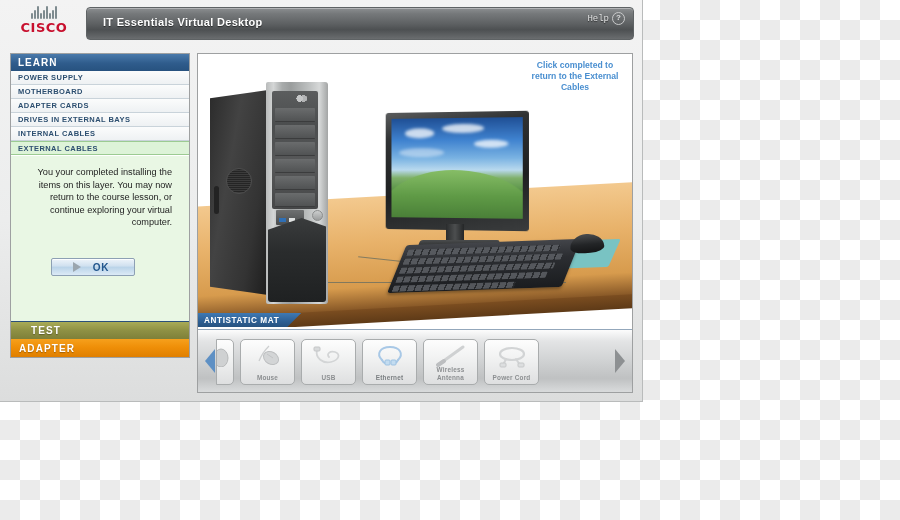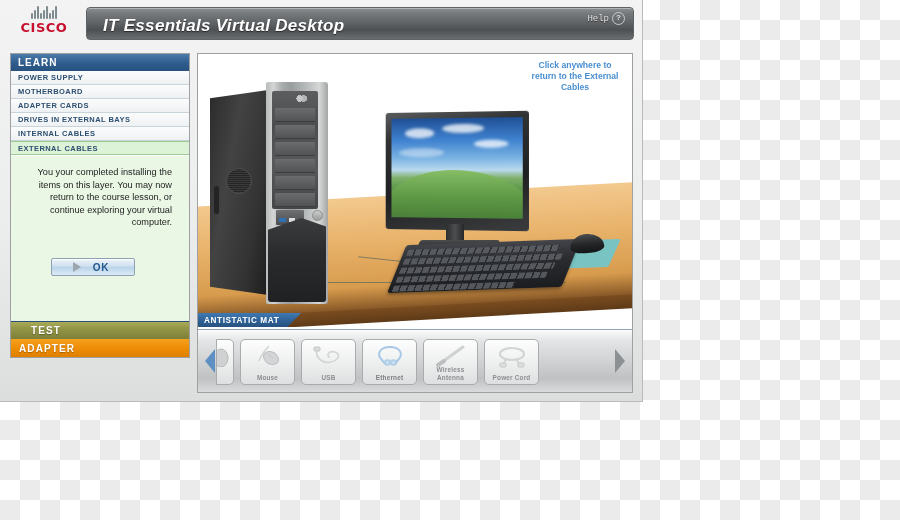--- a/index.html
+++ b/index.html
@@ -76,27 +76,26 @@
     width: 548px; height: 33px;
     border-radius: 4px;
     border: 1px solid #5f6365;
     background: linear-gradient(180deg, #8c8f91 0%, #76797b 18%, #5d6062 52%, #4d5052 70%, #6a6d6f 100%);
     box-shadow: inset 0 1px 0 rgba(255,255,255,0.35);
     box-sizing: border-box;
   }
   .titlebar .title-text {
     position: absolute;
     left: 16px; top: 8px;
-    font-size: 17px;
+    font-size: 11px;
     font-weight: bold;
     color: #ffffff;
     letter-spacing: 0.3px;
     text-shadow: 0 1px 1px rgba(0,0,0,0.55);
     white-space: nowrap;
-    font-style: italic;
   }
   .help-wrap {
     position: absolute;
     right: 8px; top: 4px;
     display: flex;
     align-items: center;
     gap: 3px;
     cursor: pointer;
   }
   .help-wrap .help-label {
@@ -639,21 +638,21 @@
     </div>
 
     <div class="sec-test">TEST</div>
     <div class="sec-explore">ADAPTER</div>
   </div>
 
   <div class="stage">
 
     <div class="viewport">
 
-      <div class="hint-text">Click anywhere to return to the External Cables</div>
+      <div class="hint-text">Click completed to return to the External Cables</div>
 
       <div class="desk"></div>
       <div class="desk-front"></div>
 
       <div class="monitor">
         <div class="mon-frame">
           <div class="mon-screen">
             <div class="cloud" style="left:14px; top:10px; width:30px; height:10px;"></div>
             <div class="cloud" style="left:52px; top:6px;  width:42px; height:9px;"></div>
             <div class="cloud" style="left:84px; top:22px; width:34px; height:8px;"></div>

